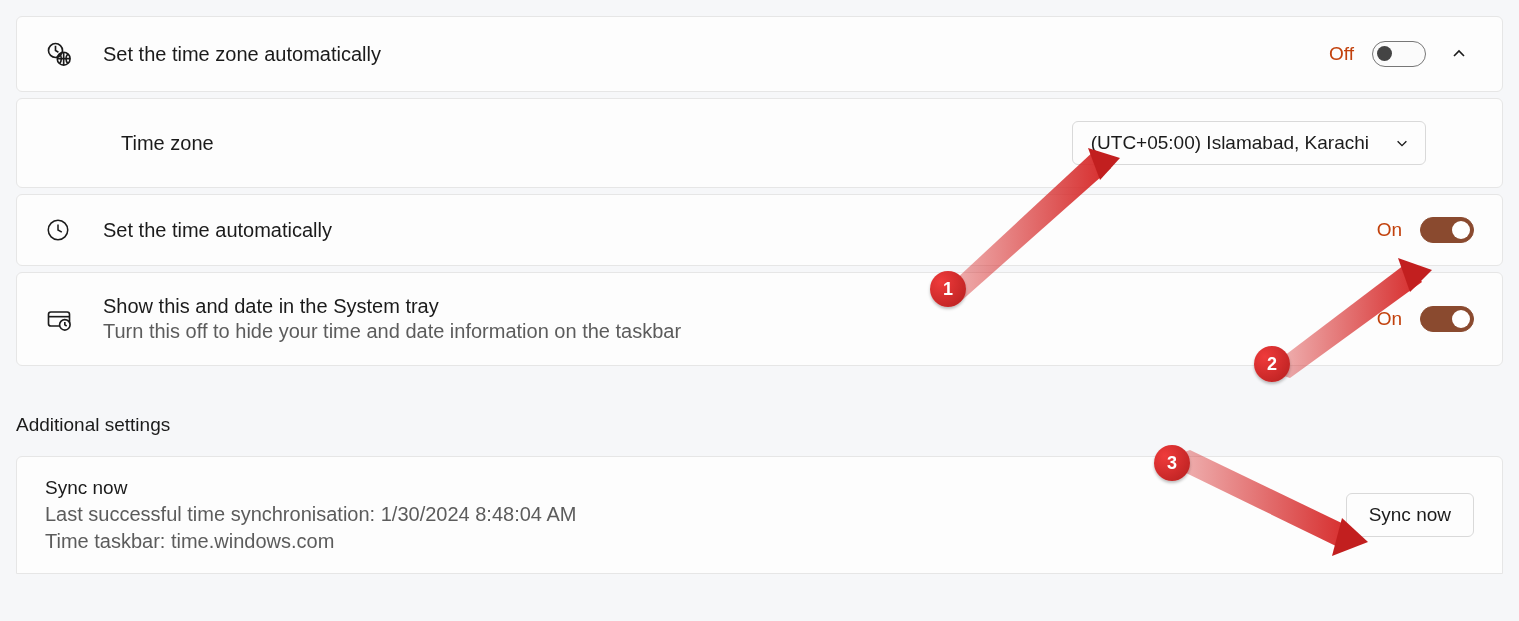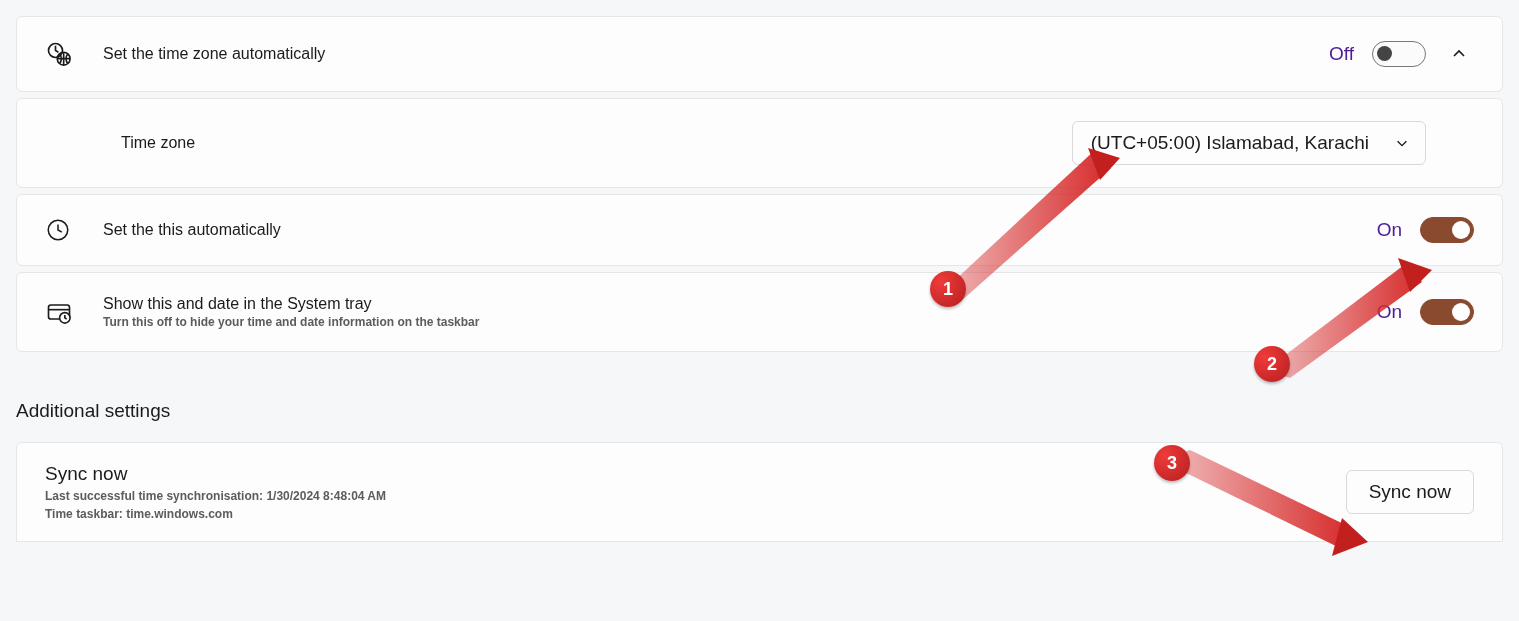--- a/index.html
+++ b/index.html
@@ -30,31 +30,31 @@
     justify-content: flex-start;
     align-items: center;
     flex-shrink: 0;
   }
   .text-slot {
     flex: 1;
     display: flex;
     flex-direction: column;
     gap: 2px;
   }
-  .title { font-size: 16px; color: #1b1b1b; font-weight: 400; }
-  .subtitle { font-size: 12px; color: #5c5c5c; font-weight: bold; }
+  .title { font-size: 20px; color: #1b1b1b; font-weight: 400; }
+  .subtitle { font-size: 20px; color: #5c5c5c; }
 
   .controls {
     display: flex;
     align-items: center;
     gap: 18px;
     flex-shrink: 0;
   }
 
-  .state-label { font-size: 19px; color: #4c1d95; text-align: center; }
+  .state-label { font-size: 19px; color: #c2410c; text-align: center; }
 
   .toggle {
     width: 54px; height: 26px;
     border-radius: 13px;
     position: relative;
     cursor: pointer;
   }
   .toggle.off {
     border: 1.5px solid #777;
     background: #fbfbfb;
@@ -183,21 +183,21 @@
   </div>
 
   <div class="card">
     <div class="icon-slot">
       <svg width="26" height="26" viewBox="0 0 24 24" fill="none" stroke="#1b1b1b" stroke-width="1.4">
         <circle cx="12" cy="12" r="9"></circle>
         <path d="M12 7 v5 l3.5 2"></path>
       </svg>
     </div>
     <div class="text-slot">
-      <span class="title">Set the this automatically</span>
+      <span class="title">Set the time automatically</span>
     </div>
     <div class="controls">
       <span class="state-label">On</span>
       <div class="toggle on">
           <div class="knob"></div>
         </div>
     </div>
   </div>
 
   <div class="card">

